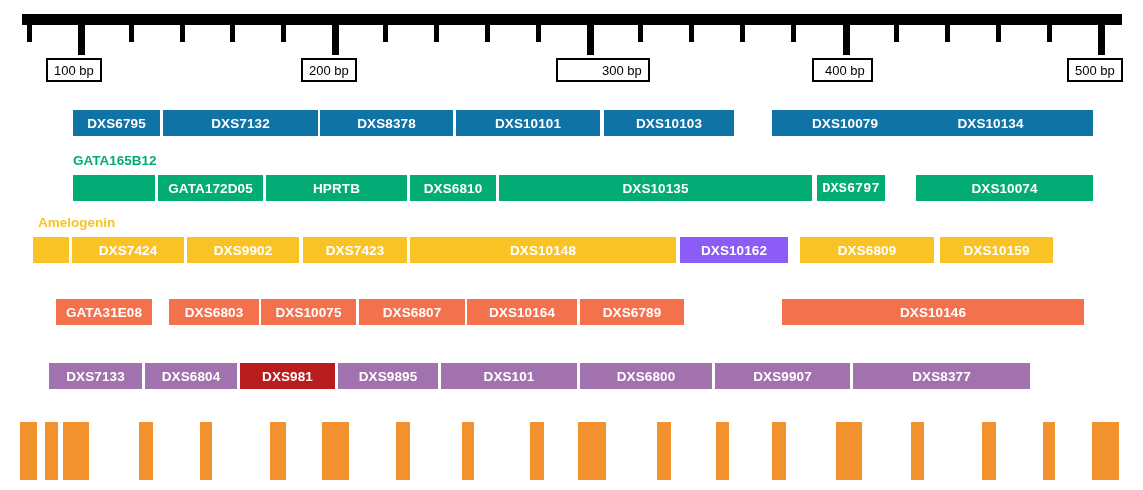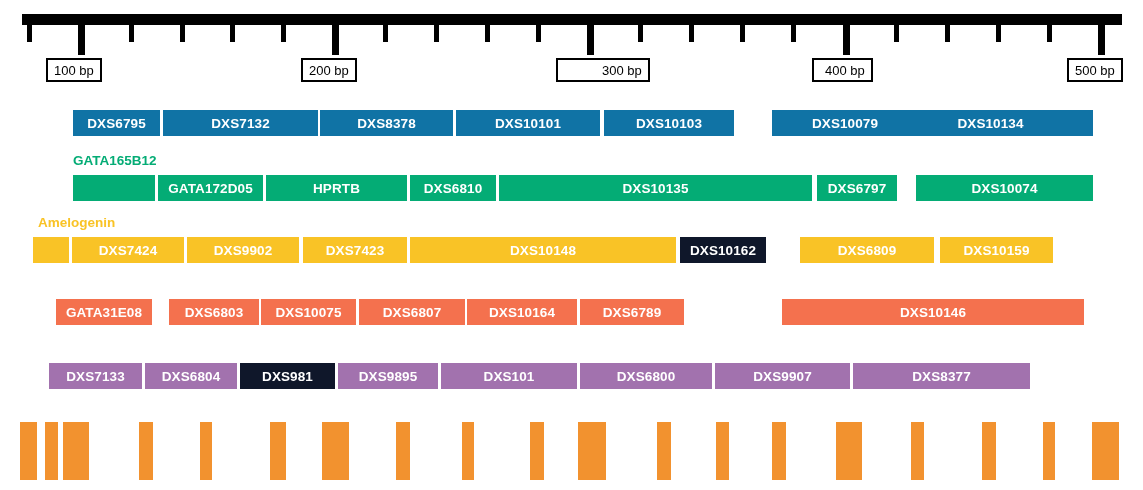--- a/index.html
+++ b/index.html
@@ -121,48 +121,48 @@
         <div class="seg" style="left: 604px; width: 130px; background: rgb(16, 115, 165);">DXS10103</div>
         <div class="seg" style="left: 738px; width: 146px; background: rgb(16, 115, 165); margin-left: 34px;">DXS10079</div>
         <div class="seg" style="left: 888px; width: 205px; background: rgb(16, 115, 165);">DXS10134</div>
       </div>
       <div class="row" style="top: 175px; height: 26px;">
         <div class="seg" style="left: 73px; width: 82px; background: rgb(4, 172, 117);"></div>
         <div class="seg" style="left: 158px; width: 105px; background: rgb(4, 172, 117);">GATA172D05</div>
         <div class="seg" style="left: 266px; width: 141px; background: rgb(4, 172, 117);">HPRTB</div>
         <div class="seg" style="left: 410px; width: 86px; background: rgb(4, 172, 117);">DXS6810</div>
         <div class="seg" style="left: 499px; width: 313px; background: rgb(4, 172, 117);">DXS10135</div>
-        <div class="seg" style="left: 817px; width: 80px; background: rgb(4, 172, 117);">DXS6797</div>
+        <div class="seg" style="left: 817px; width: 68px; background: rgb(4, 172, 117); font-family: Liberation Mono, monospace;">DXS6797</div>
         <div class="seg" style="left: 916px; width: 177px; background: rgb(4, 172, 117);">DXS10074</div>
       </div>
       <div class="outside-label" style="left: 73px; top: 153px; color: rgb(4, 172, 117); position: absolute;">GATA165B12</div>
       <div class="row" style="top: 237px; height: 26px;">
         <div class="seg" style="left: 33px; width: 36px; background: rgb(249, 195, 38);"></div>
         <div class="seg" style="left: 72px; width: 112px; background: rgb(249, 195, 38);">DXS7424</div>
         <div class="seg" style="left: 187px; width: 112px; background: rgb(249, 195, 38);">DXS9902</div>
         <div class="seg" style="left: 303px; width: 104px; background: rgb(249, 195, 38);">DXS7423</div>
         <div class="seg" style="left: 410px; width: 266px; background: rgb(249, 195, 38);">DXS10148</div>
-        <div class="seg" style="left: 680px; width: 86px; background: #0f172a;">DXS10162</div>
+        <div class="seg" style="left: 680px; width: 108px; background: #8b5cf6;">DXS10162</div>
         <div class="seg" style="left: 800px; width: 134px; background: rgb(249, 195, 38);">DXS6809</div>
         <div class="seg" style="left: 940px; width: 113px; background: rgb(249, 195, 38);">DXS10159</div>
       </div>
       <div class="outside-label" style="left: 38px; top: 215px; color: rgb(249, 195, 38); position: absolute;">Amelogenin</div>
       <div class="row" style="top: 299px; height: 26px;">
         <div class="seg" style="left: 56px; width: 96px; background: rgb(244, 113, 78);">GATA31E08</div>
         <div class="seg" style="left: 169px; width: 90px; background: rgb(244, 113, 78);">DXS6803</div>
         <div class="seg" style="left: 261px; width: 95px; background: rgb(244, 113, 78);">DXS10075</div>
         <div class="seg" style="left: 359px; width: 106px; background: rgb(244, 113, 78);">DXS6807</div>
         <div class="seg" style="left: 467px; width: 110px; background: rgb(244, 113, 78);">DXS10164</div>
         <div class="seg" style="left: 580px; width: 104px; background: rgb(244, 113, 78);">DXS6789</div>
         <div class="seg" style="left: 782px; width: 302px; background: rgb(244, 113, 78);">DXS10146</div>
       </div>
       <div class="row" style="top: 363px; height: 26px;">
         <div class="seg" style="left: 49px; width: 93px; background: rgb(162, 114, 174);">DXS7133</div>
         <div class="seg" style="left: 145px; width: 92px; background: rgb(162, 114, 174);">DXS6804</div>
-        <div class="seg" style="left: 240px; width: 95px; background: #0f172a;">DXS981</div>
+        <div class="seg" style="left: 240px; width: 95px; background: #b91c1c;">DXS981</div>
         <div class="seg" style="left: 338px; width: 100px; background: rgb(162, 114, 174);">DXS9895</div>
         <div class="seg" style="left: 441px; width: 136px; background: rgb(162, 114, 174);">DXS101</div>
         <div class="seg" style="left: 580px; width: 132px; background: rgb(162, 114, 174);">DXS6800</div>
         <div class="seg" style="left: 715px; width: 135px; background: rgb(162, 114, 174);">DXS9907</div>
         <div class="seg" style="left: 853px; width: 177px; background: rgb(162, 114, 174);">DXS8377</div>
       </div>
     </div>
 
   <div id="peaks">
       <div class="peak" style="left: 20px; width: 17px; height: 58px; background: rgb(242, 146, 47);"></div>

